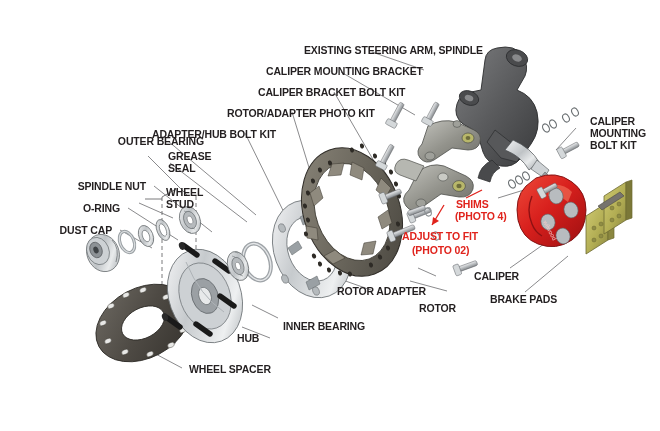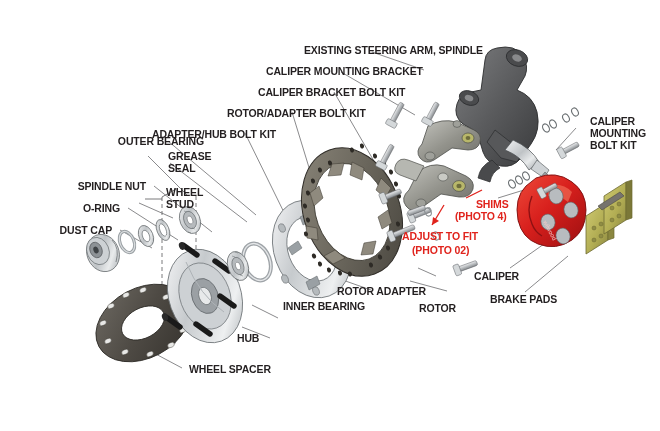--- a/index.html
+++ b/index.html
@@ -387,21 +387,21 @@
       </g>
     </g>
   </svg>
 
   <div class="lbl l" style="left:266px;top:65px;">CALIPER MOUNTING BRACKET</div>
 
   <div class="lbl l" style="left:304px;top:44px;">EXISTING STEERING ARM, SPINDLE</div>
 
   <div class="lbl l" style="left:258px;top:86px;">CALIPER BRACKET BOLT KIT</div>
 
-  <div class="lbl l" style="left:227px;top:107px;">ROTOR/ADAPTER BOLT KIT</div>
+  <div class="lbl l" style="left:227px;top:107px;">ROTOR/ADAPTER PHOTO KIT</div>
 
   <div class="lbl l" style="left:152px;top:128px;">ADAPTER/HUB BOLT KIT</div>
 
   <div class="lbl r" style="left:0px;top:135px;width:160px;padding-left:44px;">OUTER BEARING</div>
 
 
   <div class="lbl r" style="left:0px;top:180px;width:146px;">SPINDLE NUT</div>
 
   <div class="lbl r" style="left:0px;top:202px;width:120px;text-align:right;">O-RING</div>
 
@@ -410,31 +410,31 @@
   <div class="lbl l" style="left:168px;top:150px;">GREASE</div>
   <div class="lbl l" style="left:168px;top:162px;">SEAL</div>
 
   <div class="lbl l" style="left:166px;top:186px;">WHEEL</div>
   <div class="lbl l" style="left:166px;top:198px;">STUD</div>
 
   <div class="lbl l" style="left:590px;top:115px;">CALIPER</div>
   <div class="lbl l" style="left:590px;top:127px;">MOUNTING</div>
   <div class="lbl l" style="left:590px;top:139px;">BOLT KIT</div>
 
-  <div class="lbl l red" style="left:455px;top:198px;padding-left:21px;">SHIMS</div>
+  <div class="lbl l red" style="left:435px;top:198px;padding-left:21px;">SHIMS</div>
   <div class="lbl l red it" style="left:455px;top:210px;">(PHOTO 4)</div>
 
   <div class="lbl l red" style="left:402px;top:230px;">ADJUST TO FIT</div>
   <div class="lbl l red it" style="left:412px;top:244px;">(PHOTO 02)</div>
 
   <div class="lbl l" style="left:419px;top:270px;margin-top:32px;">ROTOR</div>
 
   <div class="lbl l" style="left:337px;top:285px;">ROTOR ADAPTER</div>
 
-  <div class="lbl l" style="left:283px;top:300px;">INNER BEARING</div>
+  <div class="lbl l" style="left:283px;top:320px;">INNER BEARING</div>
 
   <div class="lbl l" style="left:237px;top:332px;">HUB</div>
 
   <div class="lbl l" style="left:189px;top:363px;">WHEEL SPACER</div>
 
   <div class="lbl l" style="left:474px;top:270px;">CALIPER</div>
 
   <div class="lbl l" style="left:490px;top:293px;">BRAKE PADS</div>
 
 </div>

